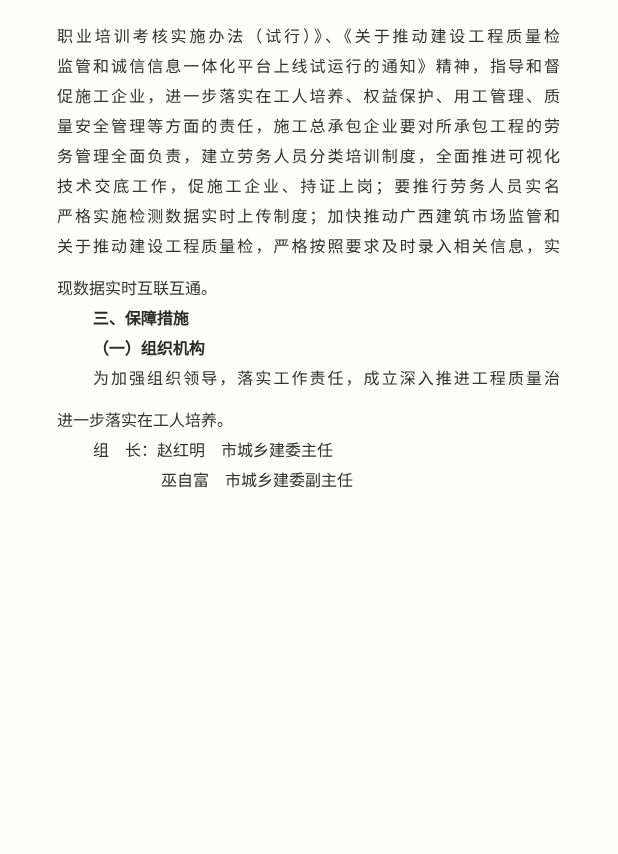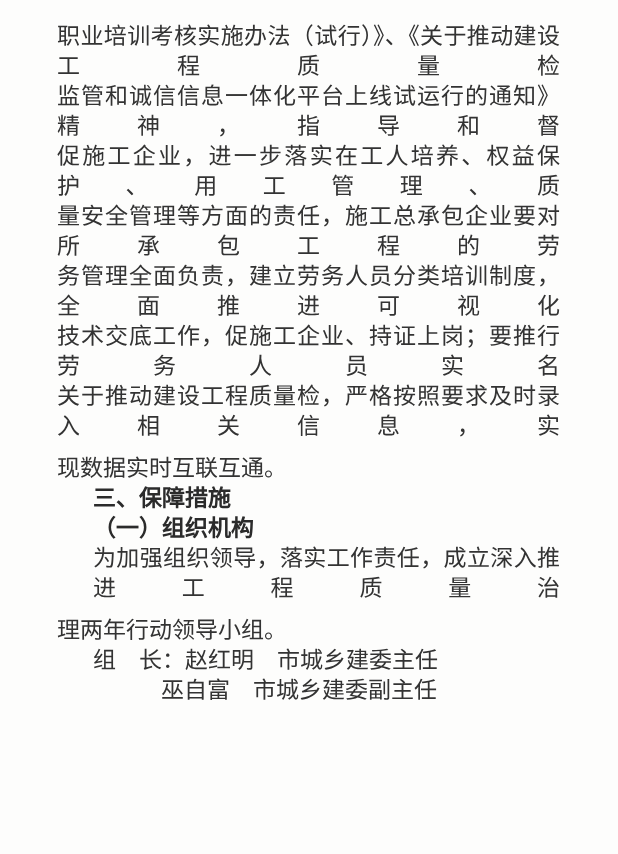--- a/index.html
+++ b/index.html
@@ -13,21 +13,21 @@
     height: 854px;
     background: #fdfdfc;
     box-sizing: border-box;
     padding: 22px 58px 0 57px;
     overflow: hidden;
     font-family: "Liberation Serif", "DejaVu Serif", serif;
   }
   .doc-body { width: 503px; }
   .line {
     margin: 0;
-    font-size: 23px;
+    font-size: 16px;
     line-height: 30px;
     color: #333333;
     white-space: normal;
     font-family: Liberation Serif, serif;
   }
   
   .j  { text-align: justify; text-align-last: justify; }
   
   .jl { text-align: left; margin-top: 12px; }
   
@@ -43,23 +43,24 @@
 <body>
 
 <div class="page">
   <div class="doc-body" id="doc-body">
       <p class="line j">职业培训考核实施办法（试行）》、《关于推动建设工程质量检</p>
       <p class="line j">监管和诚信信息一体化平台上线试运行的通知》精神，指导和督</p>
       <p class="line j">促施工企业，进一步落实在工人培养、权益保护、用工管理、质</p>
       <p class="line j">量安全管理等方面的责任，施工总承包企业要对所承包工程的劳</p>
       <p class="line j">务管理全面负责，建立劳务人员分类培训制度，全面推进可视化</p>
       <p class="line j">技术交底工作，促施工企业、持证上岗；要推行劳务人员实名</p>
+      <p class="line j">严格实施检测数据实时上传制度；加快推动广西建筑市场监管和</p>
       <p class="line j">关于推动建设工程质量检，严格按照要求及时录入相关信息，实</p>
       <p class="line jl">现数据实时互联互通。</p>
       <p class="line h">三、保障措施</p>
       <p class="line h">（一）组织机构</p>
       <p class="line ji">为加强组织领导，落实工作责任，成立深入推进工程质量治</p>
-      <p class="line jl">理两年行动领导小组。</p>
+      <p class="line jl">进一步落实在工人培养。</p>
       <p class="line r">组　长：赵红明　市城乡建委主任</p>
       <p class="line r2">巫自富　市城乡建委副主任</p>
     </div>
 
 </div>
 
 </body></html>

